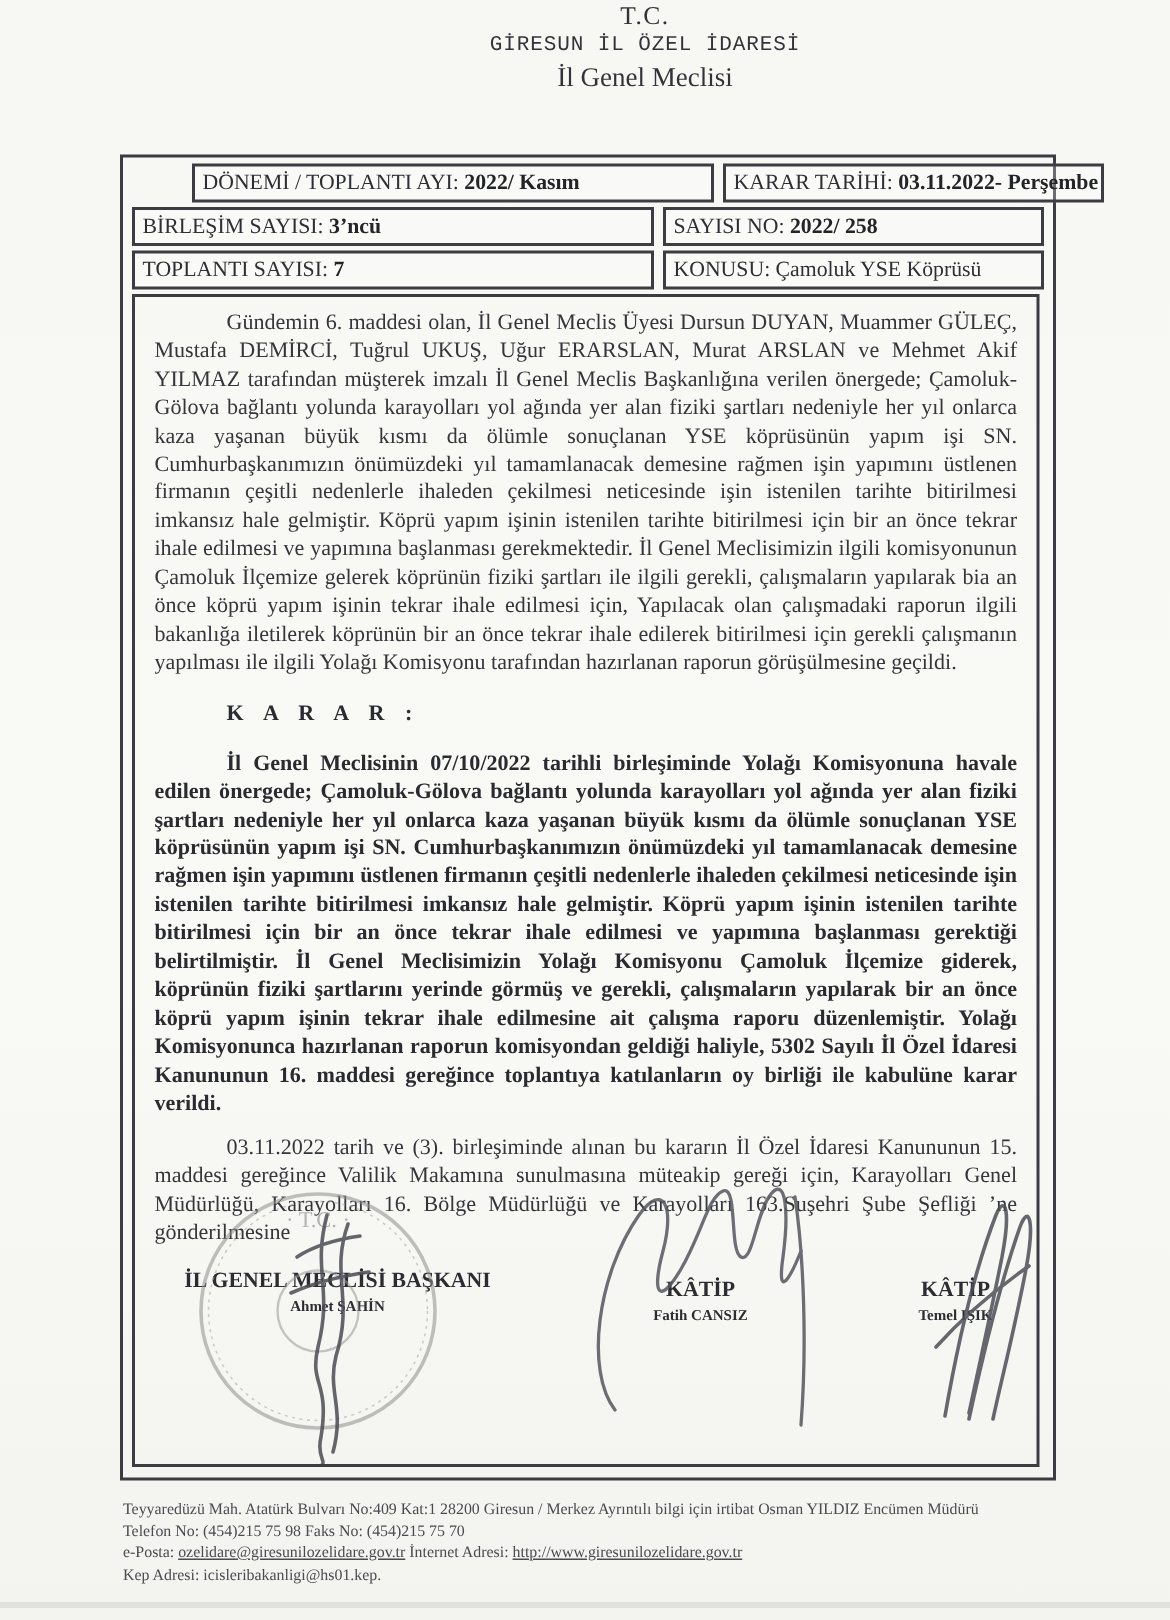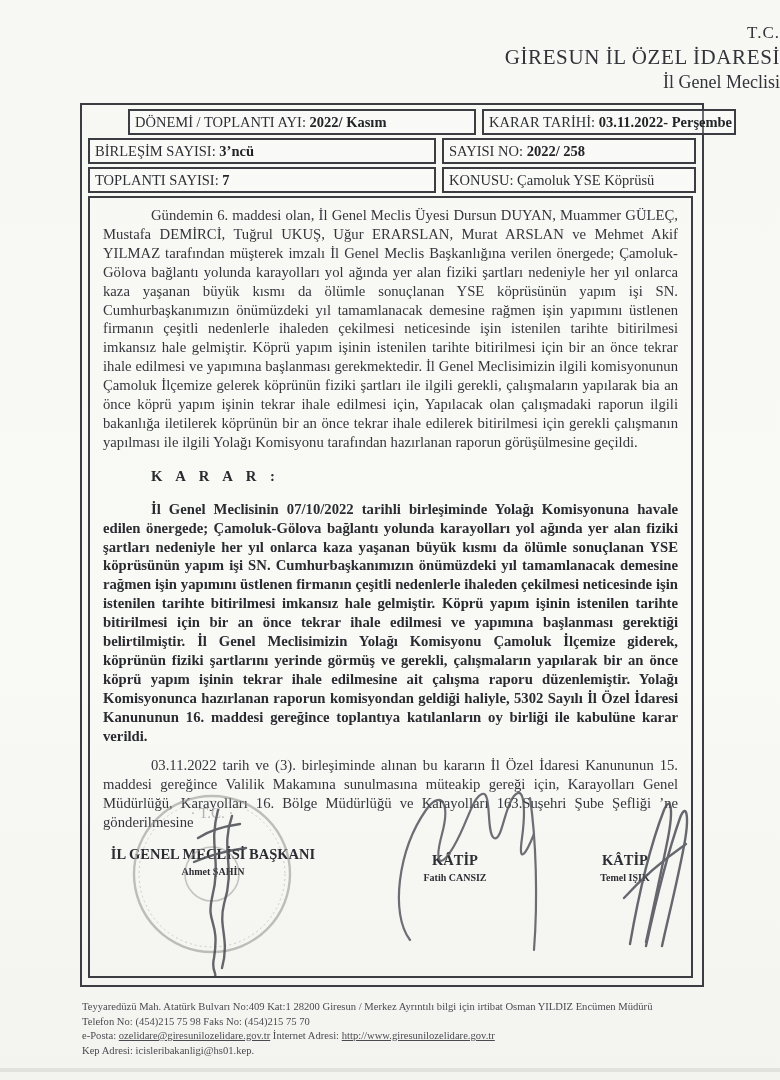--- a/index.html
+++ b/index.html
@@ -13,25 +13,25 @@
     position:relative;width:780px;height:1080px;
     background:linear-gradient(180deg,#f7f7f4 0%,#f9f9f6 60%,#f3f3f0 100%);
     color:#35363c;
   }
   .scan-edge{
     position:absolute;left:0;top:1068px;width:780px;height:4px;
     background:#d8d8d4;opacity:.7;
   }
   
   .header{
-    position:absolute;left:80px;top:22px;width:700px;
-    text-align:right;line-height:1.28;color:#33343a;
+    position:absolute;left:80px;top:0;width:700px;
+    text-align:center;line-height:1.28;color:#33343a;
   }
   .header .l1{font-size:17px;letter-spacing:1px;}
-  .header .l2{font-size:21px;letter-spacing:.6px;}
+  .header .l2{font-size:14px;letter-spacing:.6px;font-family:Liberation Mono, monospace;}
   .header .l3{font-size:18px;}
   
   .outer-box{
     position:absolute;left:80px;top:103px;width:620px;height:880px;
     border:2px solid #3c3d42;background:transparent;
   }
   .cell{
     position:absolute;height:22px;border:2px solid #3c3d42;
     font-size:14.5px;line-height:22px;white-space:nowrap;
     padding:0 5px;color:#2e2f34;background:rgba(255,255,255,.25);
@@ -49,21 +49,21 @@
   }
   .body-inner{padding:8px 13px 0 13px;}
   .para{margin:0;text-indent:48px;}
   .para.bold{font-weight:bold;color:#2a2b30;}
   .karar{
     margin:15px 0 14px 0;text-indent:48px;font-weight:bold;
     letter-spacing:5px;color:#2a2b30;
   }
   .p3{margin-top:11px;}
   
-  .sig-block{position:absolute;left:0;top:645px;width:633px;height:133px;}
+  .sig-block{position:absolute;left:12px;top:645px;width:633px;height:133px;}
   .sig{position:absolute;text-align:center;font-weight:bold;color:#2c2d33;}
   .sig .t{font-size:14.5px;line-height:18px;}
   .sig .n{font-size:10px;line-height:18px;}
   .sig1{left:8px;top:2px;width:230px;}
   .sig2{left:290px;top:8px;width:150px;}
   .sig3{left:470px;top:8px;width:130px;}
   .ink{position:absolute;left:0;top:0;pointer-events:none;}
   
   .footer{
     position:absolute;left:82px;top:1000px;width:630px;

